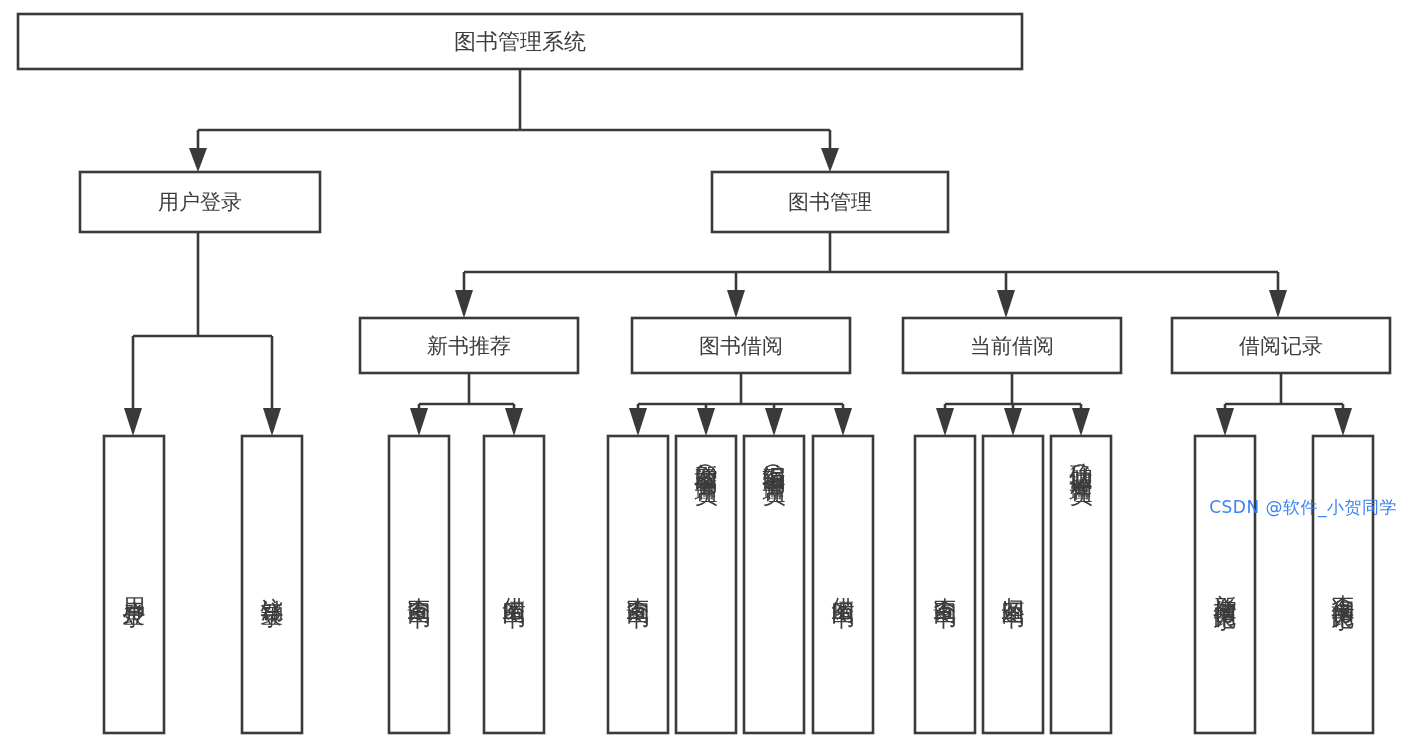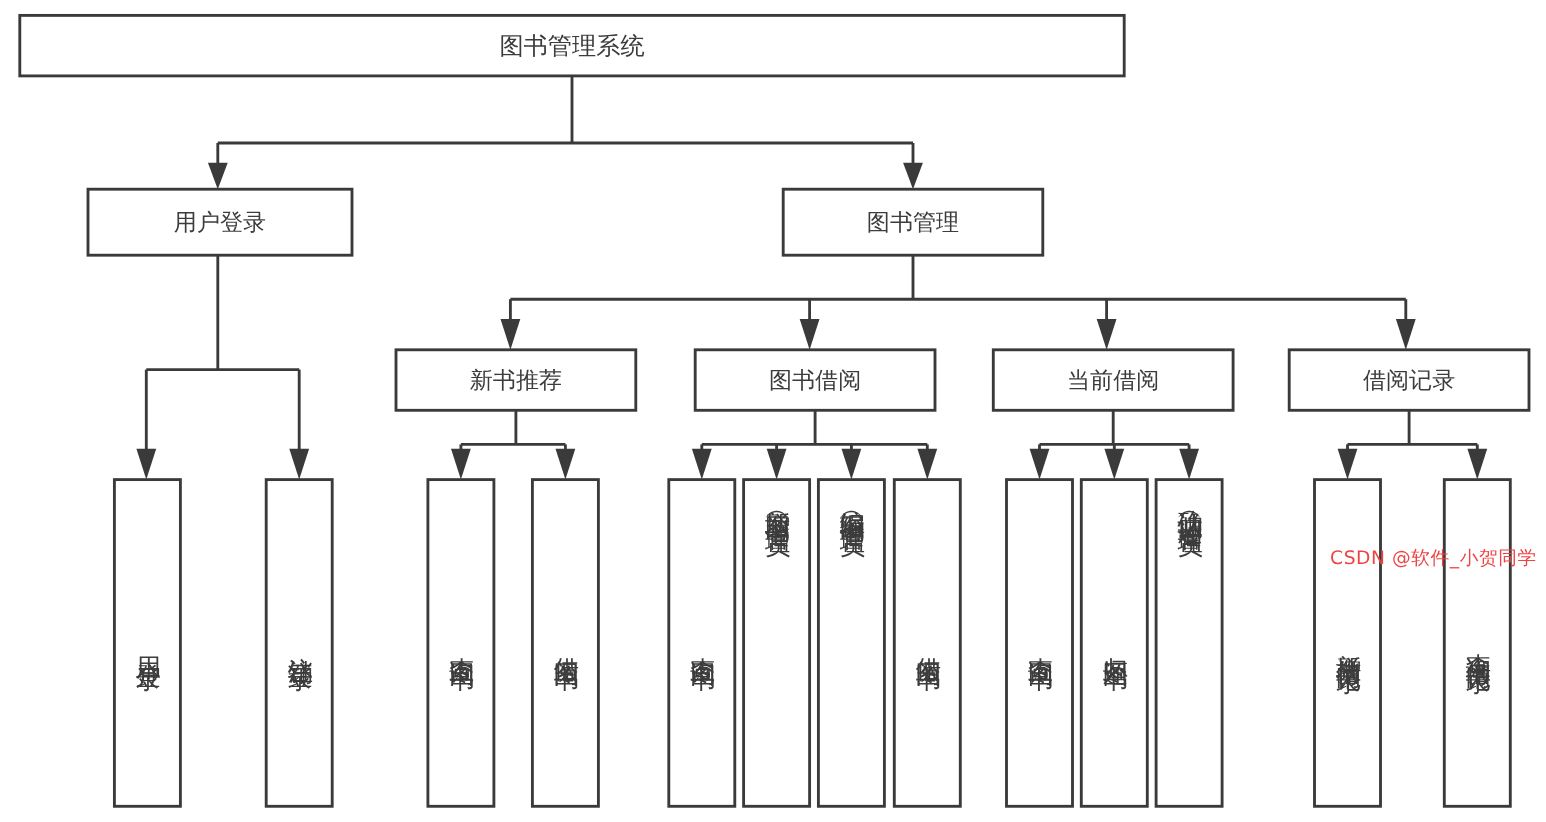--- a/index.html
+++ b/index.html
@@ -71,21 +71,21 @@
   }
   .leaf-label.centered {
     align-self: center;
   }
   .watermark {
     position: absolute;
     right: 8px;
     bottom: 6px;
     font-family: "DejaVu Sans", "Liberation Sans", sans-serif;
     font-size: 17px;
-    color: #ef4444;
+    color: #3b82f6;
     letter-spacing: 0.5px;
     white-space: nowrap;
   }
 </style>
 </head>
 <body>
 
 <div id="diagram-root">
 
   <svg class="diagram-canvas" viewBox="0 0 1405 747">

